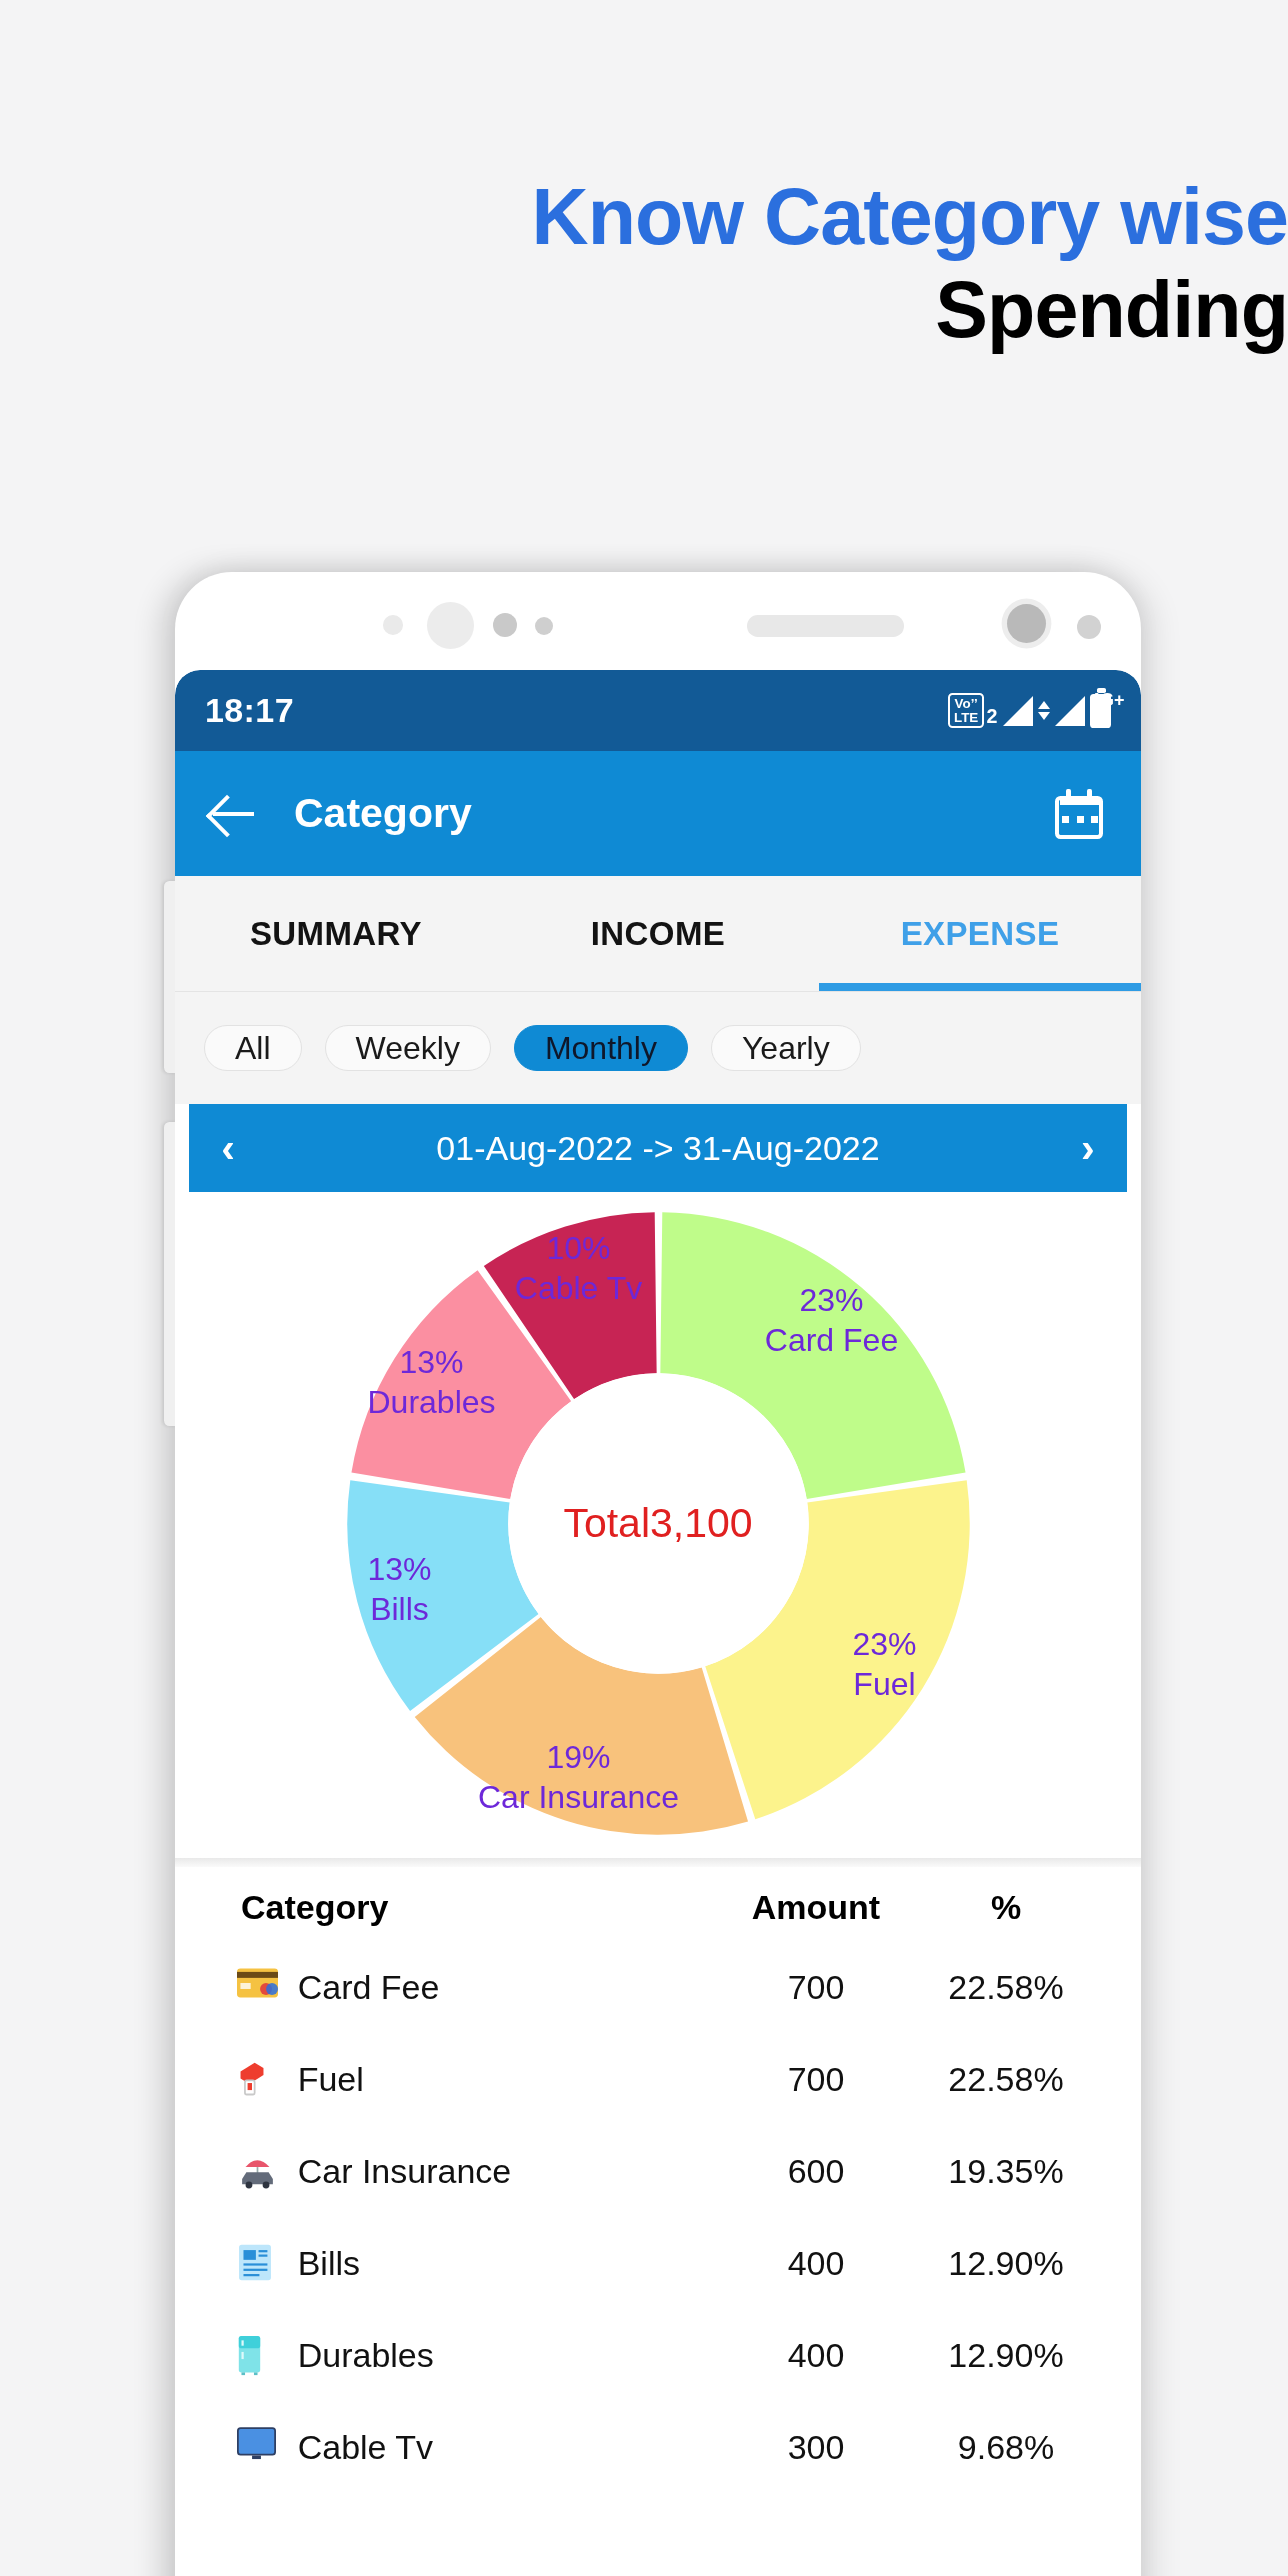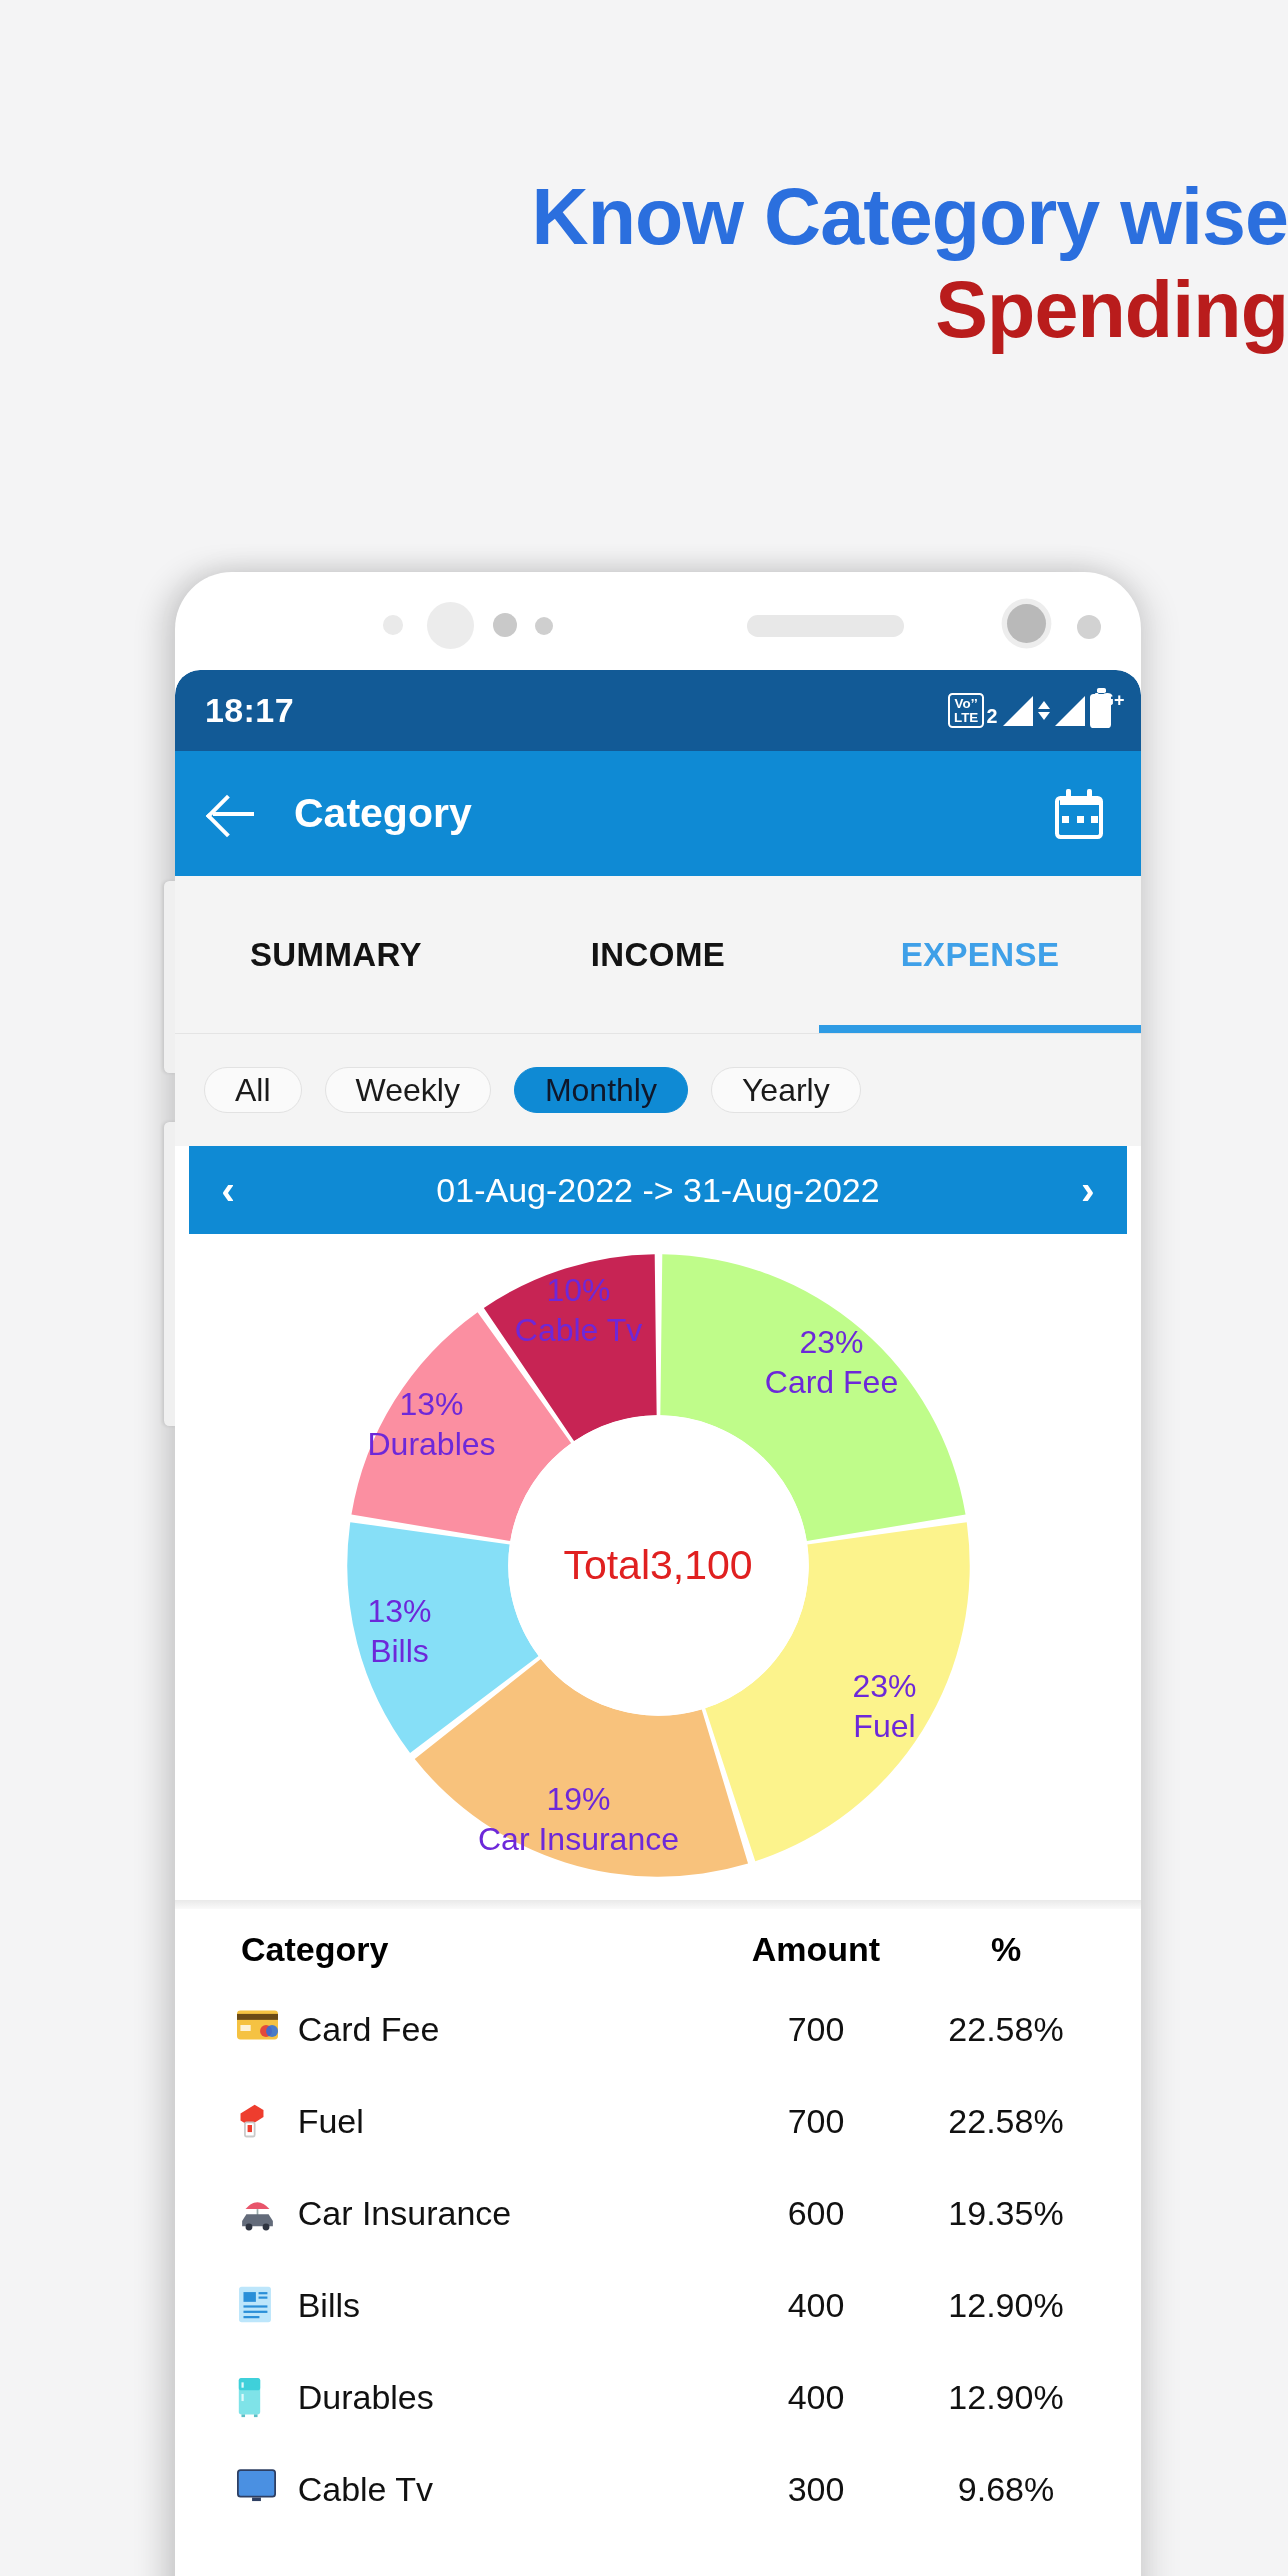--- a/index.html
+++ b/index.html
@@ -15,21 +15,21 @@
   .promo {
     position:absolute; top:170px; left:0; width:1288px;
     text-align:right; line-height:1.18;
   }
   .promo-line1 {
     display:block; font-size:79px; font-weight:bold;
     letter-spacing:-0.9px; color:#2B6FDE;
   }
   .promo-line2 {
     display:block; font-size:79px; font-weight:bold;
-    letter-spacing:-0.9px; color:#b91c1c;
+    letter-spacing:-0.9px; color:#000000;
   }
 
   
   .phone {
     position:absolute; left:175px; top:572px;
     width:966px; height:2075px;
     background:#ffffff;
     border-radius:57px 57px 0 0;
     box-shadow: -12.5px 0 30px rgba(0,0,0,0.16), 12.5px 0 30px rgba(0,0,0,0.10);
   }
@@ -105,21 +105,21 @@
     border:4.5px solid #fff; border-radius:5.4px;
   }
   .cal-head { position:absolute; top:11.6px; left:4.5px; width:39px; height:4.5px; background:#fff; }
   .cal-pin { position:absolute; top:0; width:5.4px; height:10.7px; background:#fff; border-radius:1.8px; }
   .cal-pin.p1 { left:10.7px; } .cal-pin.p2 { left:32px; }
   .cal-dots { position:absolute; top:27px; left:7.2px; display:flex; gap:7.2px; }
   .cal-dots i { width:7.2px; height:7.2px; background:#fff; display:block; }
 
   
   .tabs {
-    height:158px; background:#F4F4F4; display:flex; align-items:center;
+    height:116px; background:#F4F4F4; display:flex; align-items:center;
     border-bottom:0.9px solid #e4e4e4;
   }
   .tab {
     flex:1; text-align:center; font-size:33px; font-weight:bold;
     color:#131313; letter-spacing:0.4px; height:100%;
     display:flex; align-items:center; justify-content:center; position:relative;
   }
   .tab.active { color:#3FA0E8; }
   .tab.active:after {
     content:""; position:absolute; bottom:0; left:50%; transform:translateX(-50%);

